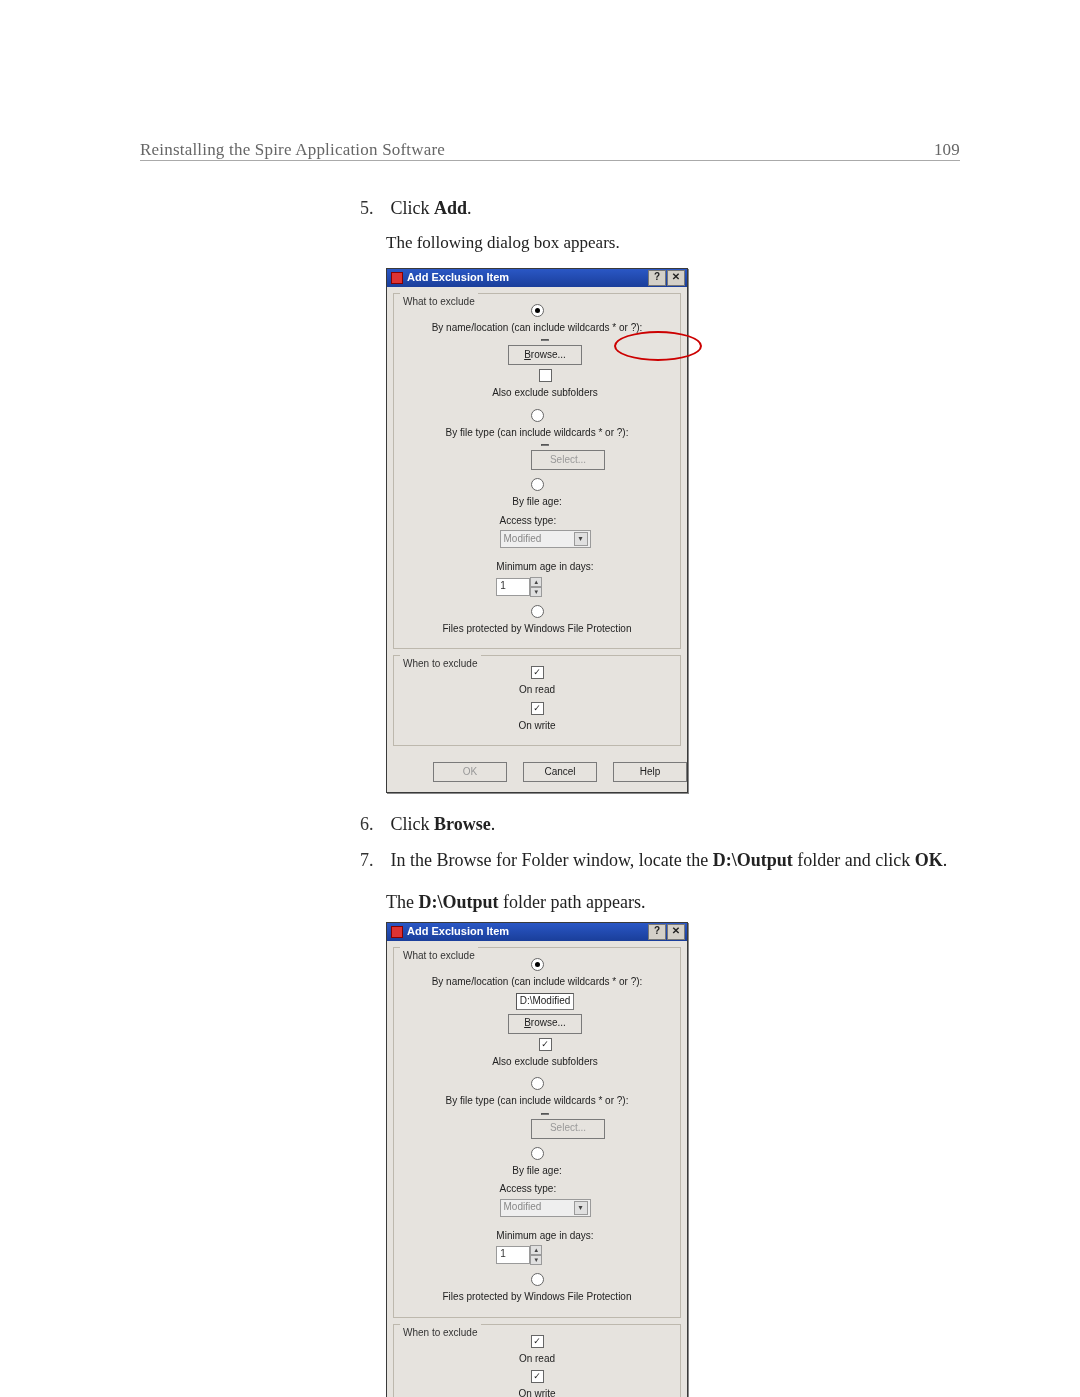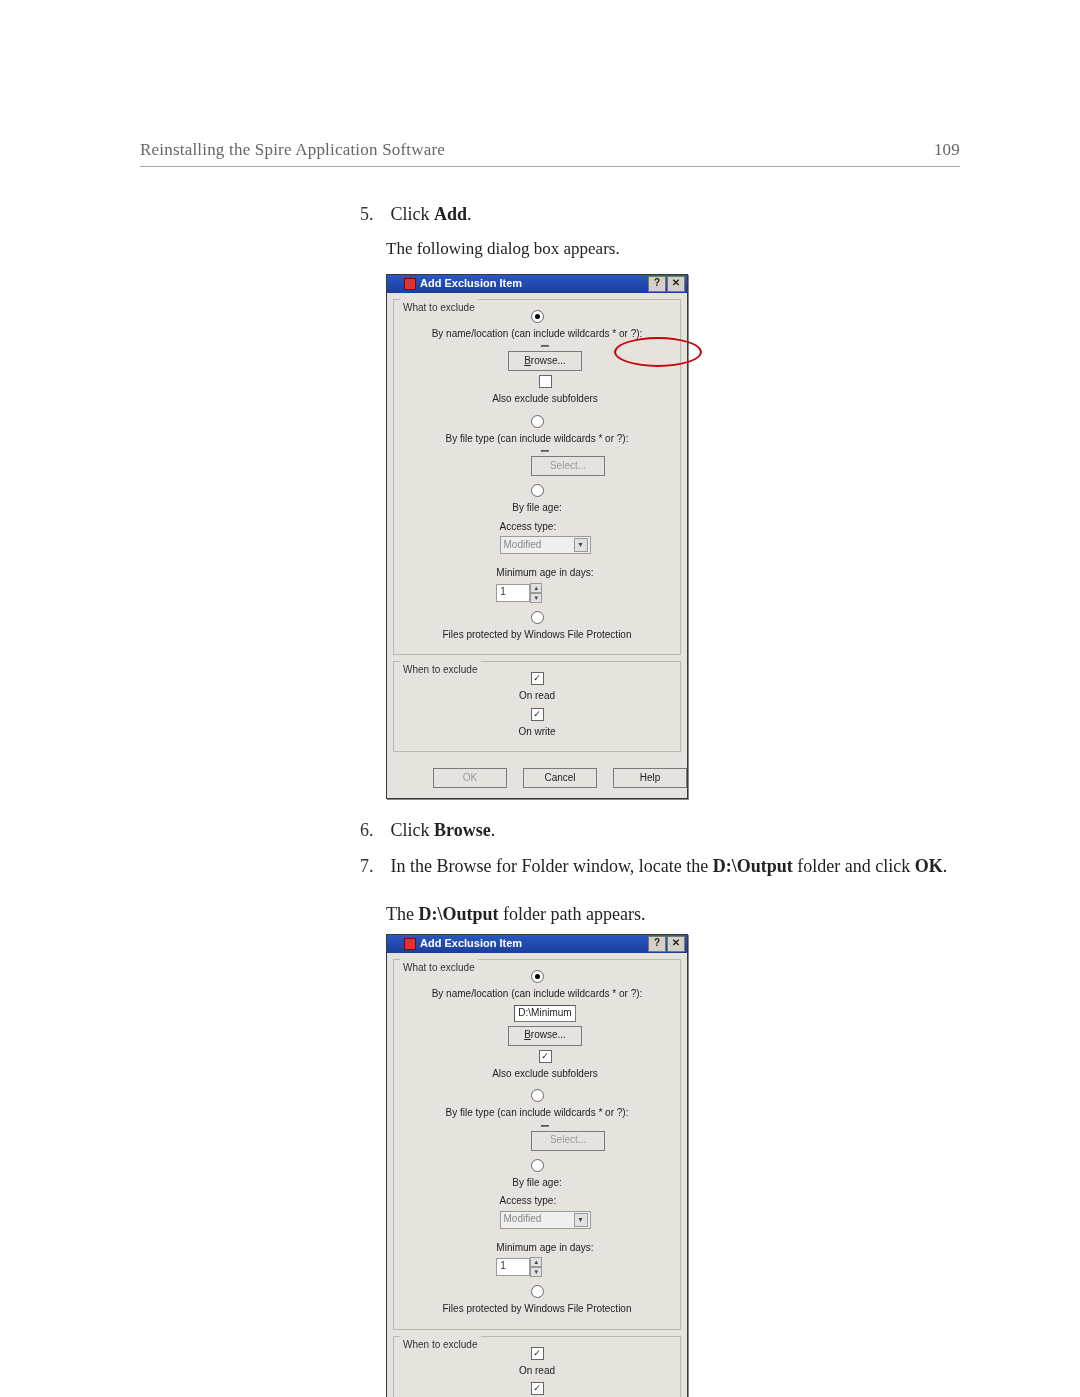--- a/index.html
+++ b/index.html
@@ -17,21 +17,20 @@
     padding: 140px 120px 60px 140px;
     position: relative;
   }
   .header-row {
     display: flex;
     justify-content: space-between;
     align-items: baseline;
     font-size: 17px;
     color: #666;
     border-bottom: 1px solid #aaa;
-    padding-bottom: 6px;
     margin-bottom: 34px;
     font-family: Georgia, serif;
     letter-spacing: .2px;
   }
   .header-left { }
   .header-right { }
 
   .body-col {
     margin-left: 220px;
   }
@@ -52,21 +51,21 @@
     color: #333;
   }
   ol.steps .txt {
     display: inline;
   }
   .step-follow {
     margin: 10px 0 12px 26px;
     font-size: 17px;
   }
   .step-follow2 {
-    margin: 22px 0 4px 26px;
+    margin: 16px 0 4px 26px;
     font-size: 18px;
   }
 
   
   .figure-wrap {
     margin: 6px 0 18px 26px;
   }
 
   .dlg {
     width: 300px;
@@ -75,21 +74,21 @@
     background: #e6e3de;
     border: 1px solid #3a3a3a;
     box-shadow: 1px 1px 0 #888;
   }
   .dlg .titlebar {
     background: linear-gradient(#2a57c5, #1a3e9a);
     color: #fff;
     height: 18px;
     display: flex;
     align-items: center;
-    padding: 0 2px 0 17px;
+    padding: 0 2px 0 4px;
     font-size: 11px;
     font-weight: bold;
   }
   .dlg .title-icn {
     width: 12px; height: 12px;
     background: #d33; margin-right: 4px;
     display: inline-block;
     border: 1px solid #800;
     box-sizing: border-box;
   }
@@ -337,21 +336,21 @@
             </div>
 
             <div class="grp">
               <span class="grp-title">What to exclude</span>
 
               <div class="row">
                 <span class="radio sel"></span>
                 <span>By name/location (can include wildcards * or ?):</span>
               </div>
               <div class="row indent">
-                <div class="textin">D:\Minimum</div>
+                <div class="textin">D:\Modified</div>
                 <div class="btn"><span class="u">B</span>rowse...</div>
               </div>
               <div class="row indent">
                 <span class="chk sel"></span>
                 <span>Also exclude subfolders</span>
               </div>
 
               <div class="row" style="margin-top:8px;">
                 <span class="radio"></span>
                 <span>By file type (can include wildcards * or ?):</span>

